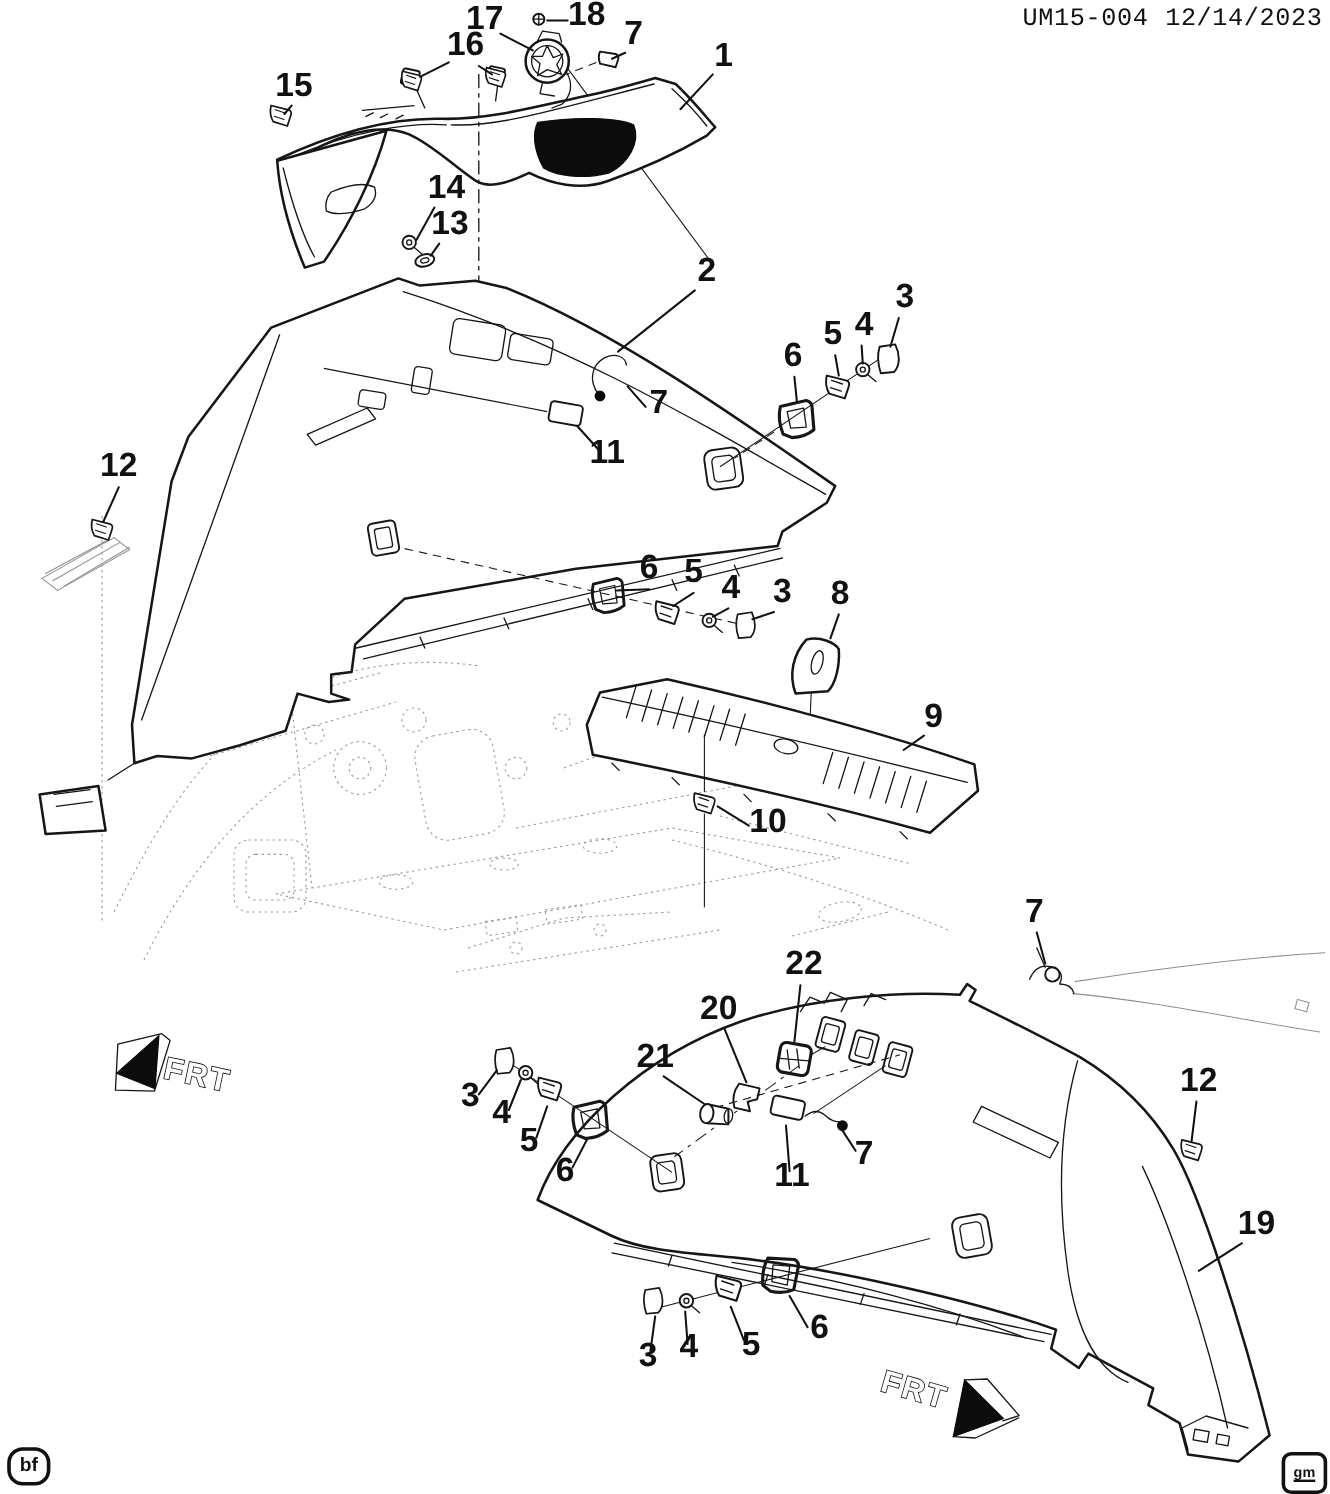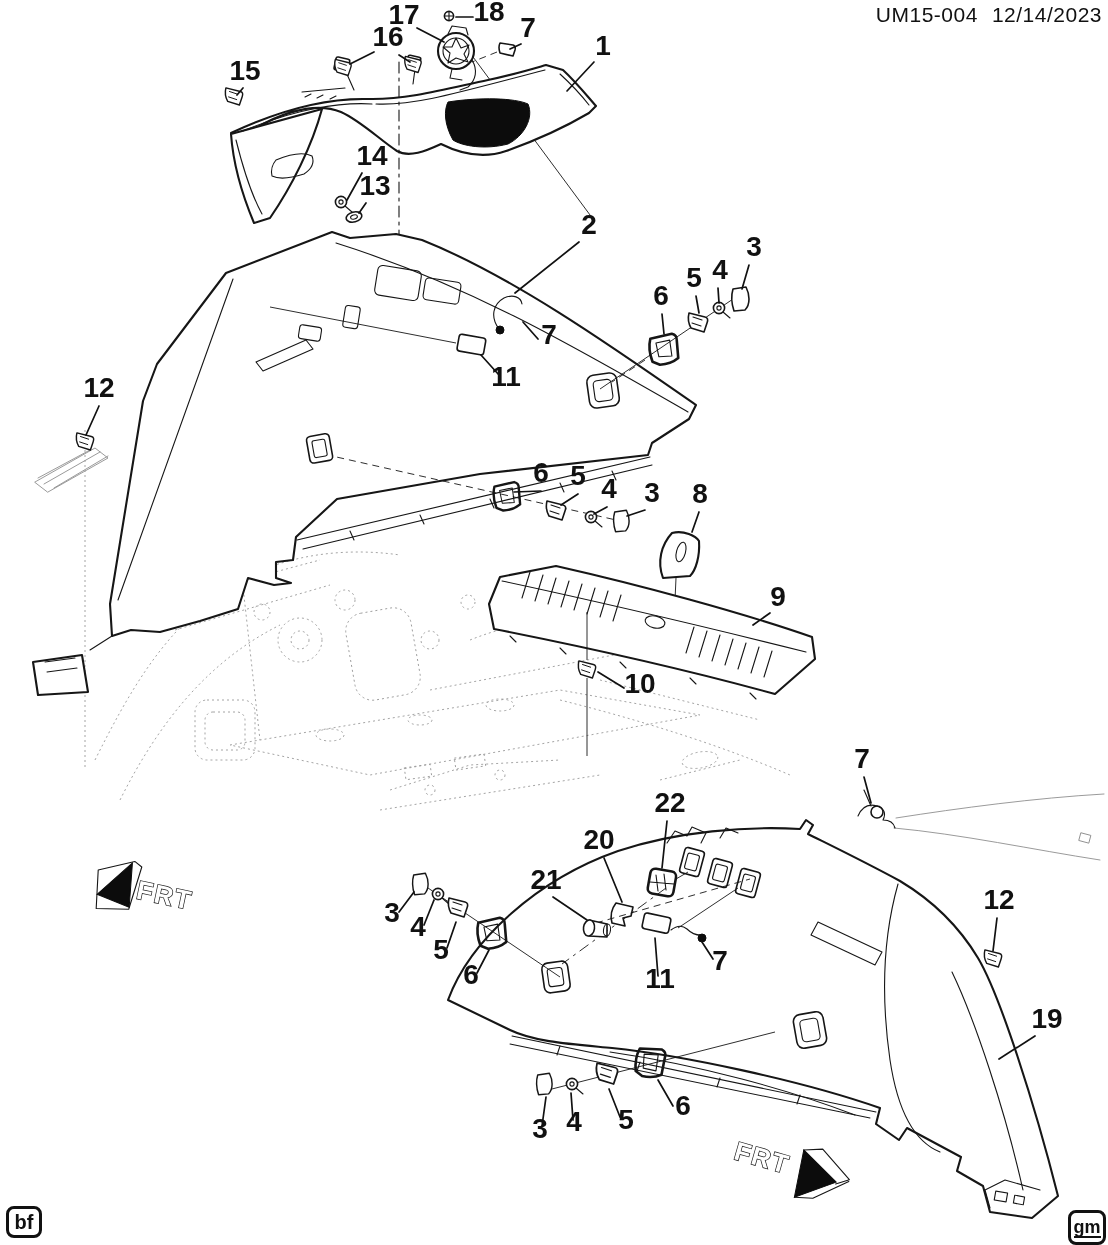--- a/index.html
+++ b/index.html
@@ -16,25 +16,25 @@
   .dash {stroke-dasharray:11 5 3 5;}
   .dsh2 {stroke-dasharray:7 5;}
   .sk {fill:none;stroke:#8f8f8f;stroke-width:0.9;stroke-linecap:round;}
   .skd{fill:none;stroke:#9a9a9a;stroke-width:0.9;stroke-dasharray:2 3;}
   .callout{font:600 28px "Liberation Sans",sans-serif;fill:#111;text-anchor:middle;}
   .leader{stroke:#111;stroke-width:1.7;stroke-linecap:round;}
   .frt-text{font:700 26px "Liberation Sans",sans-serif;fill:#fff;stroke:#111;stroke-width:1.4;
             letter-spacing:2px;paint-order:stroke;}
   .header{position:absolute;top:3px;right:6px;font-size:21px;font-weight:500;color:#111;
           letter-spacing:0.5px;}
-  .header span{margin-left:14px;}
+  .header span{margin-left:14px;font-family:Liberation Mono, monospace;}
   .badge{position:absolute;border:3px solid #111;border-radius:8px;display:flex;
          align-items:center;justify-content:center;font-weight:700;color:#111;background:#fff;}
-  .badge-bf{left:6px;top:1206px;width:30px;height:26px;font-size:20px;}
-  .badge-gm{left:1068px;top:1210px;width:32px;height:29px;font-size:18px;}
+  .badge-bf{left:6px;top:1206px;width:30px;height:26px;font-size:16px;border-radius:13px;}
+  .badge-gm{left:1068px;top:1210px;width:32px;height:29px;font-size:12px;}
   .badge-gm span{border-bottom:2.5px solid #111;padding-bottom:0px;line-height:1;}
 </style>
 </head>
 <body>
 
 <div class="page">
 
 <svg width="1108" height="1245" viewBox="0 0 1108 1245">
   <defs>
     <g id="i-cup">

